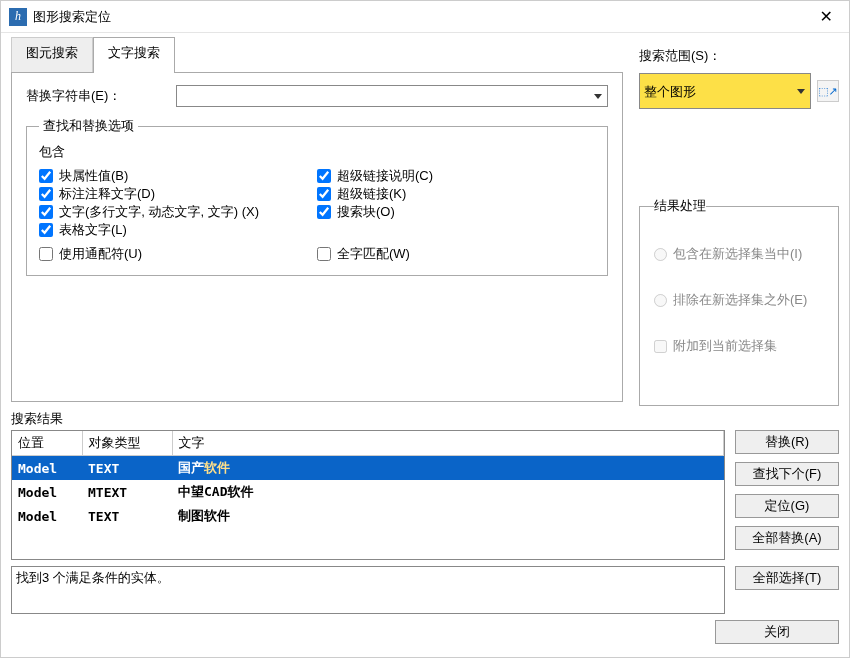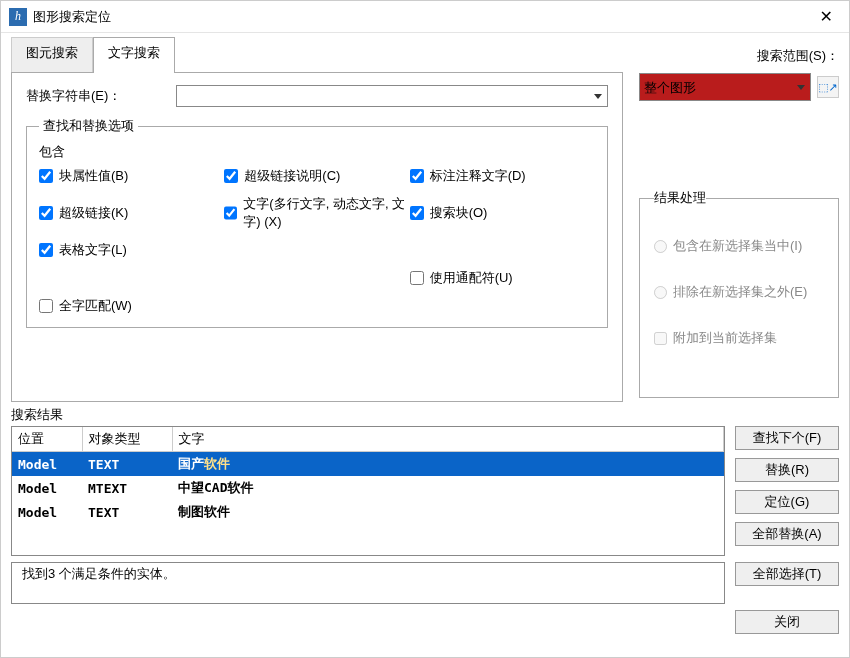--- a/index.html
+++ b/index.html
@@ -18,48 +18,48 @@
 .tab:not(.active) { border-color: #ccc; }
 .tab-pane { border: 1px solid #aaa; padding: 12px 14px 14px 14px; margin-top: -1px; position: relative; z-index: 1; min-height: 330px; }
 .form-row { display: flex; align-items: center; margin-bottom: 10px; }
 .form-row label { width: 150px; }
 .form-row select, .form-row input[type="text"] { flex: 1; height: 22px; border: 1px solid #888; padding: 0 18px 0 4px; background: #fff; font-size: 13px; appearance: none; -webkit-appearance: none; position: relative; }
 .sel-wrap { position: relative; flex: 1; display: flex; }
 .sel-wrap::after { content: ""; position: absolute; right: 6px; top: 50%; margin-top: -2px; border-left: 4px solid transparent; border-right: 4px solid transparent; border-top: 5px solid #333; pointer-events: none; }
 fieldset.options { border: 1px solid #aaa; padding: 8px 12px 12px 12px; margin-top: 0; }
 fieldset.options legend { padding: 0 4px; }
 .subtitle { margin-bottom: 6px; }
-.options-grid { display: grid; grid-template-columns: 1fr 1fr 1fr; row-gap: 10px; }
+.options-grid { display: grid; grid-template-columns: 1fr 1fr; }
 .chk { display: flex; align-items: center; gap: 6px; }
 .chk input { width: 14px; height: 14px; }
 .divider-row { grid-column: 1 / span 2; height: 6px; }
 .right-col { width: 200px; padding-top: 10px; }
-.rc-label { margin-bottom: 8px; text-align: right; }
+.rc-label { margin-bottom: 8px; }
 .rc-row { display: flex; align-items: center; gap: 6px; margin-bottom: 6px; }
-.rc-row select { flex: 1; height: 28px; border: 1px solid #888; padding: 0 18px 0 4px; background: #b91c1c; font-size: 13px; appearance: none; }
+.rc-row select { flex: 1; height: 36px; border: 1px solid #888; padding: 0 18px 0 4px; background: #fde047; font-size: 13px; appearance: none; }
 .rc-icon { width: 22px; height: 22px; border: 1px solid #ccc; background: #f4f4f4; display: inline-flex; align-items: center; justify-content: center; font-size: 11px; color: #0066cc; cursor: pointer; }
 fieldset.results-proc { border: 1px solid #aaa; padding: 30px 14px 50px 14px; margin-top: 88px; }
 .radio-row { display: flex; align-items: center; gap: 6px; margin-bottom: 28px; color: #888; }
 .radio-row input { width: 13px; height: 13px; }
 .results-section { margin-top: 4px; }
 .results-label { margin-bottom: 2px; }
 .results-row { display: flex; gap: 10px; align-items: flex-start; }
 .results-table-wrap { flex: 1; border: 1px solid #888; height: 130px; overflow: auto; background: #fff; }
 table.results { width: 100%; border-collapse: collapse; font-size: 13px; font-family: "SimSun", monospace; }
 table.results th { text-align: left; font-weight: normal; padding: 3px 6px; border-right: 1px solid #ccc; border-bottom: 1px solid #ccc; background: #fff; }
 table.results td { padding: 3px 6px; font-weight: bold; }
 table.results tr.selected { background: #0a64c8; color: #fff; }
 .hl { color: #d00; }
 tr.selected .hl { color: #ffe08a; }
 .buttons-col { width: 104px; display: flex; flex-direction: column; gap: 8px; }
 .btn { height: 24px; border: 1px solid #999; background: #efefef; font-size: 13px; cursor: pointer; }
 .status-row { display: flex; gap: 10px; align-items: flex-start; margin-top: 6px; }
-.status-box { flex: 1; border: 1px solid #888; height: 42px; padding: 2px 10px; font-size: 13px; background: #fff; }
+.status-box { flex: 1; border: 1px solid #888; height: 48px; padding: 2px 4px; font-size: 13px; background: #fff; }
 .footer { display: flex; justify-content: flex-end; padding: 6px 0 0 0; }
-.footer .btn { width: 104px; }
+.footer .btn { width: 124px; }
 </style>
 </head>
 <body>
 
 <div class="window">
   <div class="titlebar">
     <span class="icon">h</span>
     <span class="title">图形搜索定位</span>
     <span class="close">✕</span>
   </div>
@@ -174,22 +174,22 @@
                 </tr>
                 <tr>
                   <td>Model</td>
                   <td>TEXT</td>
                   <td>制图软件</td>
                 </tr>
               </tbody>
           </table>
         </div>
         <div class="buttons-col">
+          <button class="btn">替换(R)</button>
           <button class="btn">查找下个(F)</button>
-          <button class="btn">替换(R)</button>
           <button class="btn">定位(G)</button>
           <button class="btn">全部替换(A)</button>
         </div>
       </div>
       <div class="status-row">
         <div class="status-box">找到3 个满足条件的实体。</div>
         <div class="buttons-col">
           <button class="btn">全部选择(T)</button>
         </div>
       </div>

